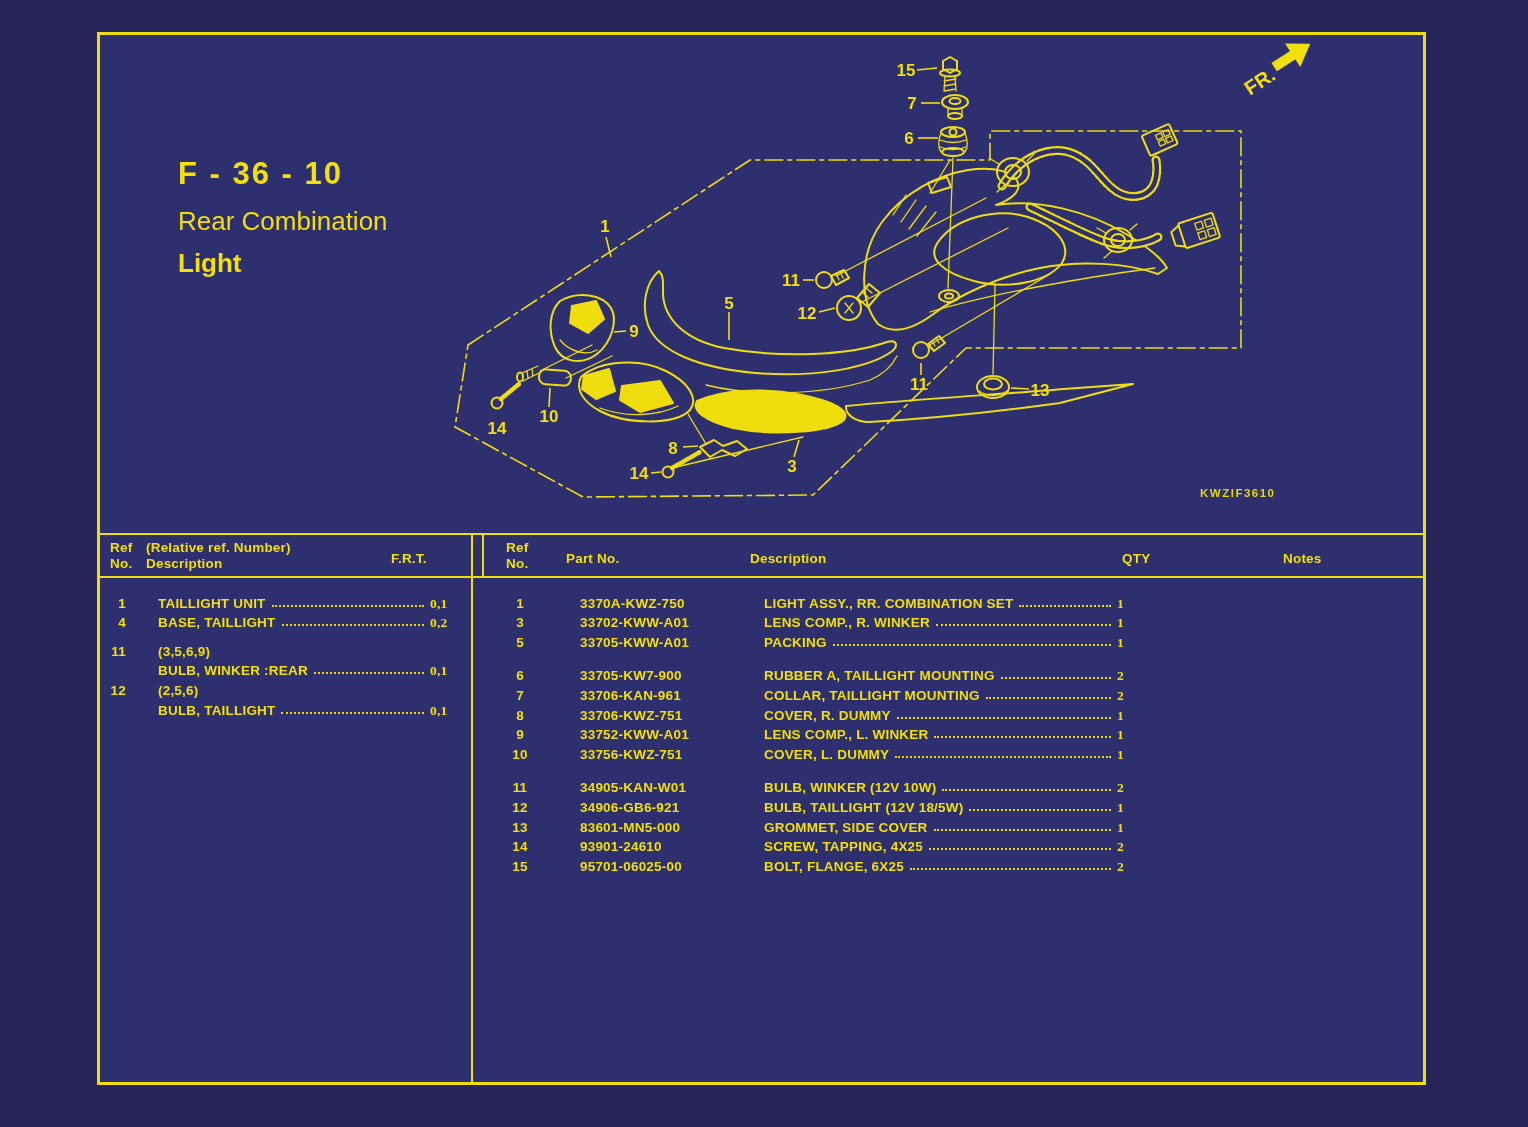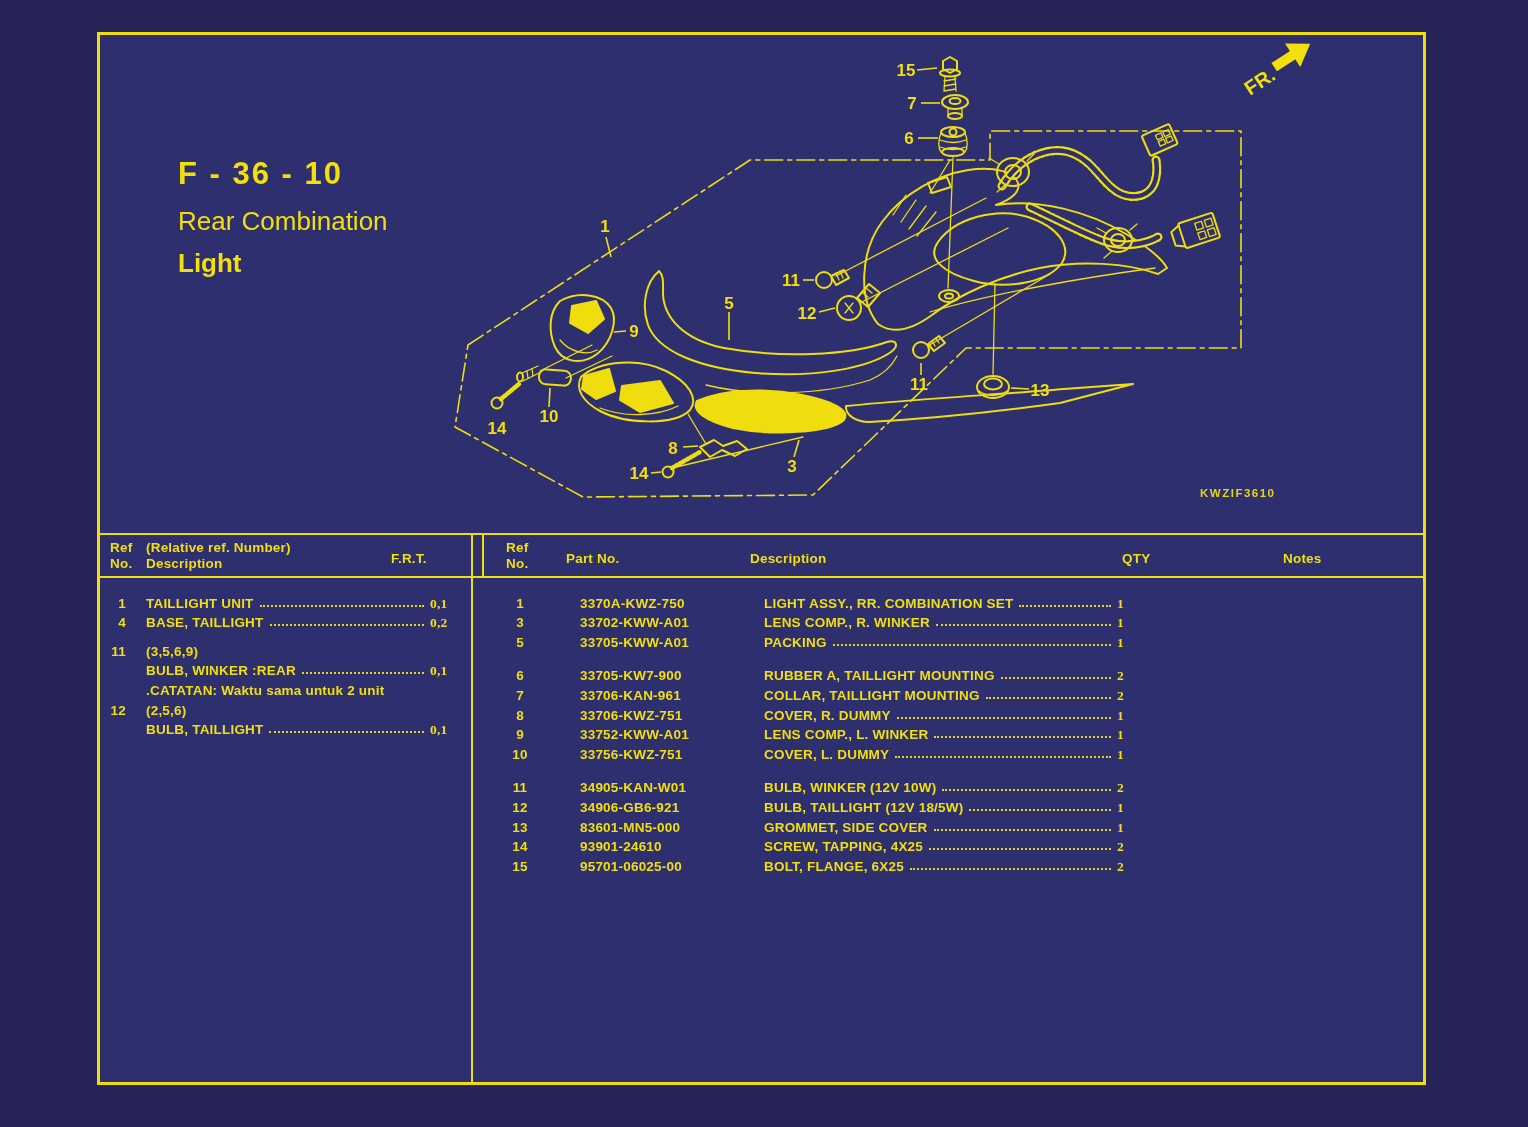--- a/index.html
+++ b/index.html
@@ -16,21 +16,21 @@
 
   .hcell{position:absolute;font-size:13.5px;font-weight:bold;letter-spacing:.2px;line-height:15px;}
 
   .trows{position:absolute;top:591px;font-size:13.5px;font-weight:bold;letter-spacing:.2px;}
   #left-rows{left:106px;width:354px;}
   #right-rows{left:492px;width:651px;}
   .prow{display:flex;align-items:flex-end;height:19.6px;white-space:nowrap;}
   .prow span{line-height:15px;}
   .prow .ref{width:20px;text-align:right;flex:none;}
   #right-rows .prow .ref{width:56px;text-align:center;}
-  #left-rows .prow .desc{margin-left:20px;}
+  #left-rows .prow .desc{margin-left:32px;}
   #right-rows .prow .part{margin-left:32px;width:150px;flex:none;}
   #right-rows .prow .desc{margin-left:34px;margin-top:14px;}
   .prow .dots{flex:1 1 auto;border-bottom:2px dotted #E8D60B;margin:0 6px 4px 6px;min-width:8px;}
   .prow .val{width:30px;text-align:left;flex:none;font-family:Liberation Serif, serif;}
   #right-rows .prow .val{width:26px;}
   .spacer{height:14px;}
   #left-rows .spacer{height:9px;}
 
   svg{position:absolute;left:0;top:0;}
   .ln{stroke:#EFDD0E;fill:none;stroke-width:2;stroke-linecap:round;stroke-linejoin:round;}
@@ -270,24 +270,20 @@
         <span class="ref">11</span>
         <span class="desc">(3,5,6,9)</span>
       </div>
       <div class="prow">
         <span class="ref"></span>
         <span class="desc">BULB, WINKER :REAR</span>
         <span class="dots"></span>
         <span class="val">0,1</span>
       </div>
       <div class="prow">
-        <span class="ref"></span>
-        <span class="desc">.CATATAN: Waktu sama untuk 2 unit</span>
-      </div>
-      <div class="prow">
         <span class="ref">12</span>
         <span class="desc">(2,5,6)</span>
       </div>
       <div class="prow">
         <span class="ref"></span>
         <span class="desc">BULB, TAILLIGHT</span>
         <span class="dots"></span>
         <span class="val">0,1</span>
       </div>
     </div>

